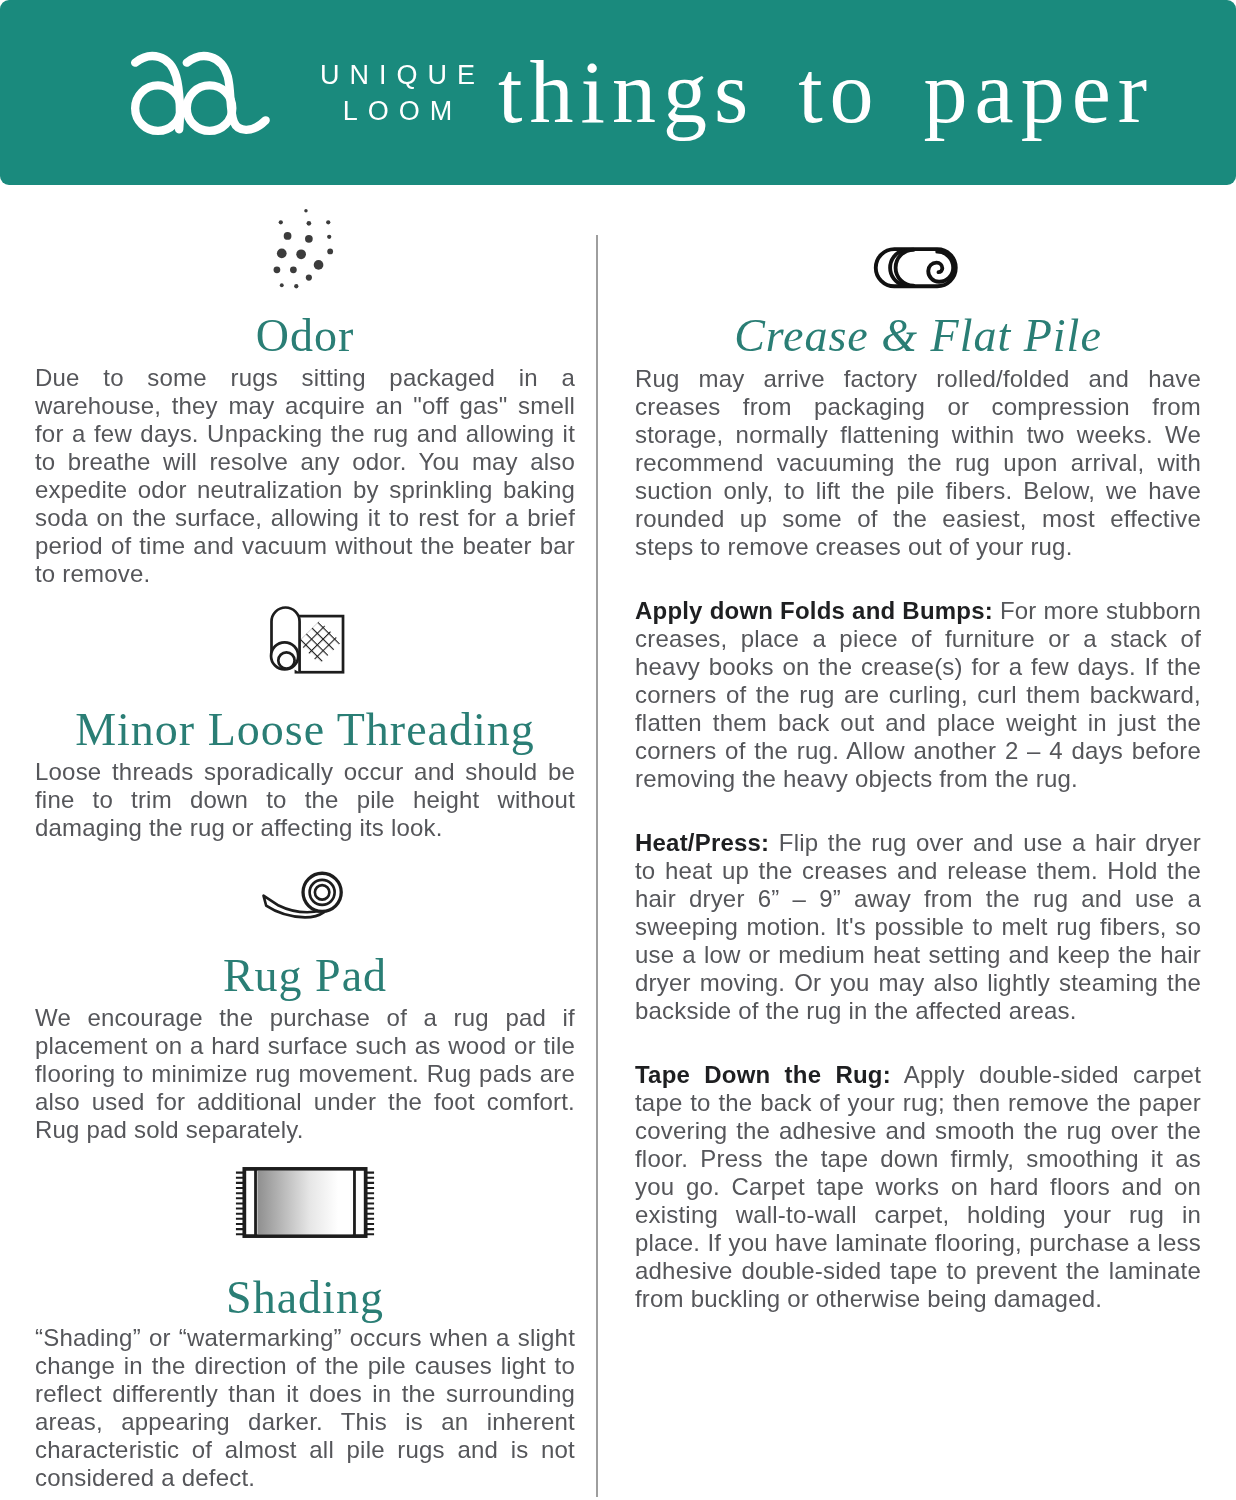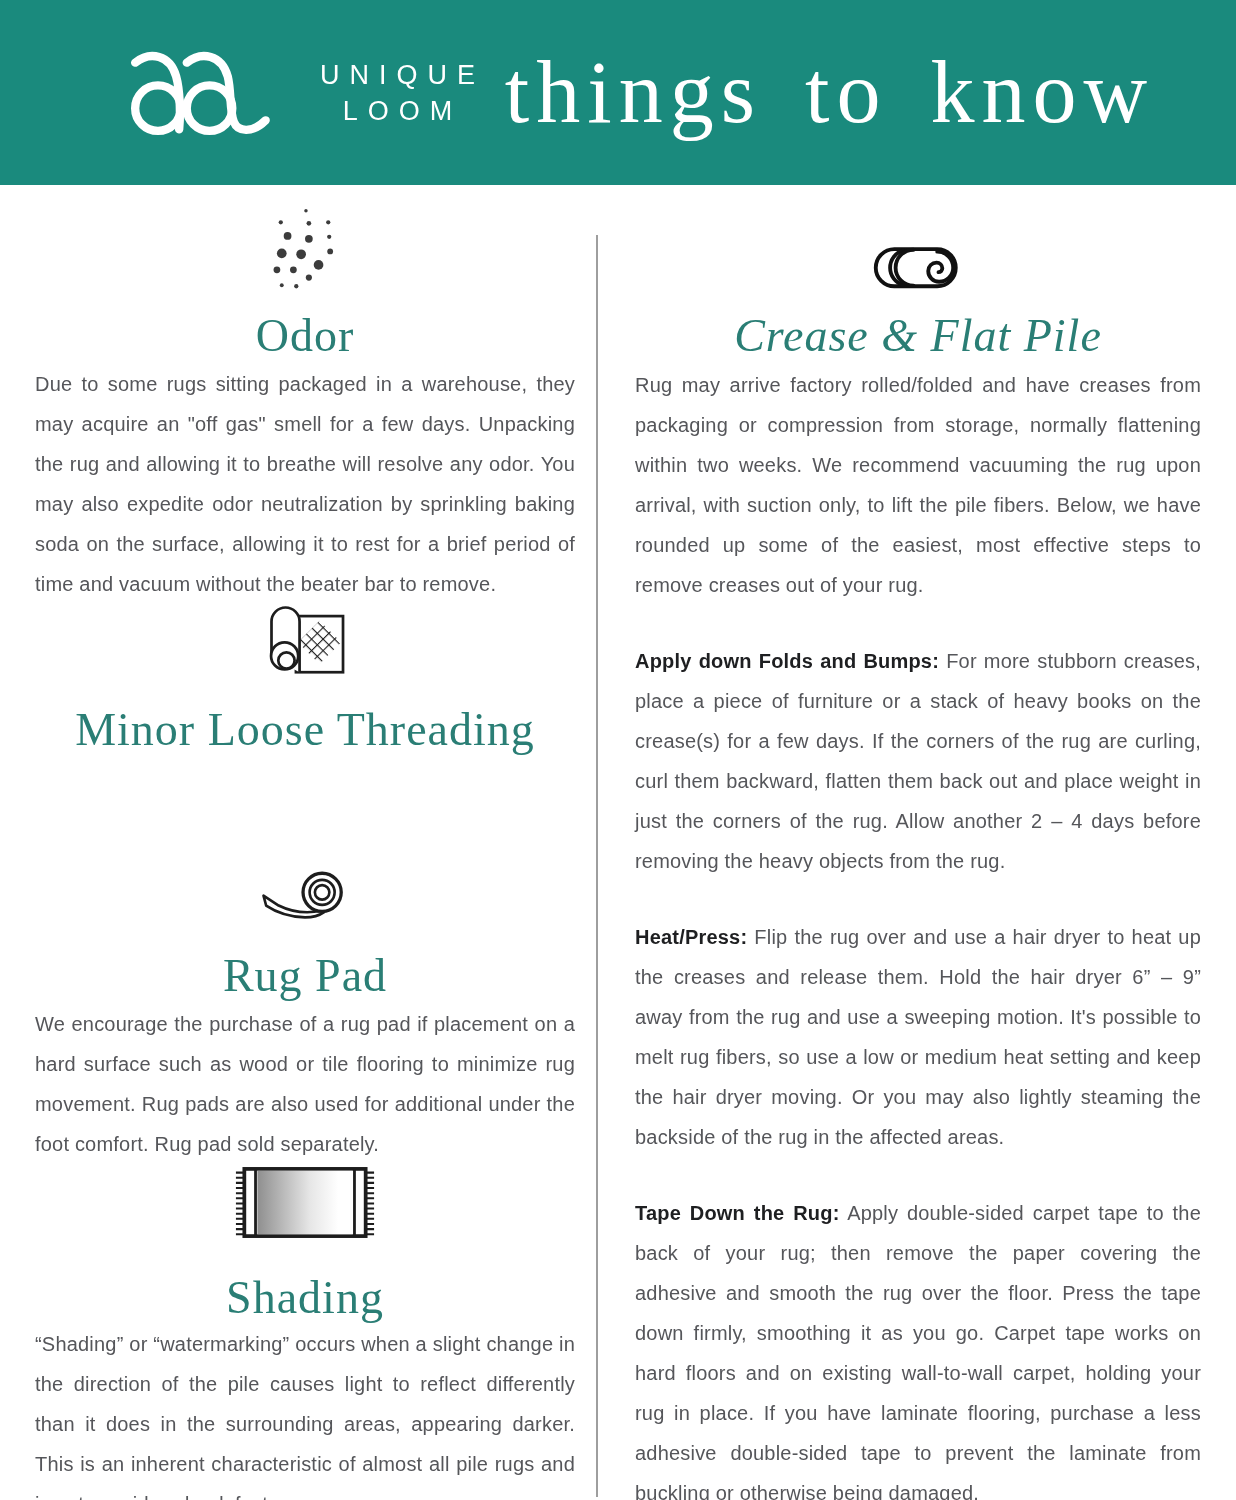--- a/index.html
+++ b/index.html
@@ -1,37 +1,37 @@
 <!DOCTYPE html>
 <html><head>
 <meta charset="utf-8">
 <style>
   html,body{margin:0;padding:0;background:#fff;}
   .page{position:relative;width:1236px;height:1500px;background:#ffffff;overflow:hidden;
         font-family:"Liberation Sans","DejaVu Sans",sans-serif;}
   
   .hdr{position:absolute;top:0;left:0;width:1236px;height:185px;background:#1a8a7d;
-       display:flex;align-items:center;}
+       display:flex;align-items:center;border-radius:9px;}
   .brand{display:flex;align-items:center;margin-left:122px;}
   .brand svg{display:block;}
   .brand-text{margin-left:26px;color:#ffffff;font-size:27px;letter-spacing:10px;
               line-height:36px;text-align:center;font-weight:400;}
   .hdr-title{margin-left:auto;margin-right:82px;color:#ffffff;
              font-family:"Liberation Serif","DejaVu Serif",serif;
              font-size:88px;letter-spacing:7px;word-spacing:14px;font-weight:400;}
   
   .divider{position:absolute;left:596px;top:235px;height:1262px;width:2px;background:#9e9e9e;}
   
   .sec{position:absolute;left:35px;width:540px;}
   .rcol{position:absolute;left:635px;top:202px;width:566px;}
   .icon-wrap{text-align:center;}
   h2{margin:0;text-align:center;color:#2a7e75;font-weight:400;
      font-family:"Liberation Serif","DejaVu Serif",serif;font-size:46px;line-height:40px;
      letter-spacing:1px;}
-  p.body{margin:0;color:#55565a;font-size:20px;line-height:40px;text-align:justify;
+  p.body{margin:0;color:#55565a;font-size:24px;line-height:28px;text-align:justify;
          letter-spacing:0.2px;}
   p.body strong{color:#1e1f21;font-weight:700;}
   .sec h2{margin-top:18px;margin-bottom:8px;}
   #sec-odor{top:202px;}
   #sec-odor .icon-wrap{height:96px;}
   #sec-threading{top:598px;}
   #sec-threading .icon-wrap{height:90px;}
   #sec-threading h2{margin-top:22px;}
   #sec-rugpad{top:866px;}
   #sec-rugpad .icon-wrap{height:58px;}
@@ -56,21 +56,21 @@
           <path d="M7,9 C17,1 30,4 34,18 C36.5,27 37,42 36,53"></path>
           <circle cx="56" cy="39" r="15"></circle>
           <path d="M41,9 C51,1 64,4 68,18 C70.5,28 69,40 72,48 C74.5,54.5 84,56 93,47"></path>
         </g>
       </svg>
       <div class="brand-text">
         <div>UNIQUE</div>
         <div>LOOM</div>
       </div>
     </div>
-    <div class="hdr-title">things to know</div>
+    <div class="hdr-title">things to paper</div>
   </header>
 
   <div class="divider"></div>
 
   <section class="sec" id="sec-odor">
     <div class="icon-wrap">
       <svg width="68" height="92" viewBox="0 0 70 95" aria-hidden="true">
         <g fill="#3c3c3c">
           <circle cx="36" cy="9" r="1.8"></circle>
             <circle cx="10" cy="21" r="2.2"></circle>
@@ -104,20 +104,21 @@
           </pattern>
         </defs>
         <rect x="40" y="20" width="52" height="62" fill="#ffffff" stroke="#1d1d1d" stroke-width="3"></rect>
         <polygon points="66,25 90,49 66,73 42,49" fill="url(#xhatch)"></polygon>
         <path d="M13,66 L13,26 A15.5,15.5 0 0 1 44,26 L44,82" fill="#ffffff" stroke="#1d1d1d" stroke-width="3"></path>
         <circle cx="27.5" cy="64" r="15" fill="#ffffff" stroke="#1d1d1d" stroke-width="3"></circle>
         <circle cx="29.5" cy="69" r="9" fill="#ffffff" stroke="#1d1d1d" stroke-width="3"></circle>
       </svg>
     </div>
     <h2>Minor Loose Threading</h2>
+    <p class="body">Loose threads sporadically occur and should be fine to trim down to the pile height without damaging the rug or affecting its look.</p>
   </section>
 
   <section class="sec" id="sec-rugpad">
     <div class="icon-wrap">
       <svg width="134" height="56" viewBox="0 0 140 85" aria-hidden="true">
         <path d="M95,68 C70,73 48,69 30,60 L7,45 L11,60 C26,70 46,77 70,78 C82,78 92,75 99,70 Z" fill="#ffffff" stroke="#1d1d1d" stroke-width="4" stroke-linejoin="round"></path>
         <circle cx="96" cy="40" r="29" fill="#ffffff" stroke="#1d1d1d" stroke-width="5"></circle>
         <circle cx="96" cy="40" r="19" fill="#ffffff" stroke="#1d1d1d" stroke-width="4"></circle>
         <circle cx="96" cy="40" r="11" fill="#ffffff" stroke="#1d1d1d" stroke-width="4"></circle>
       </svg>

